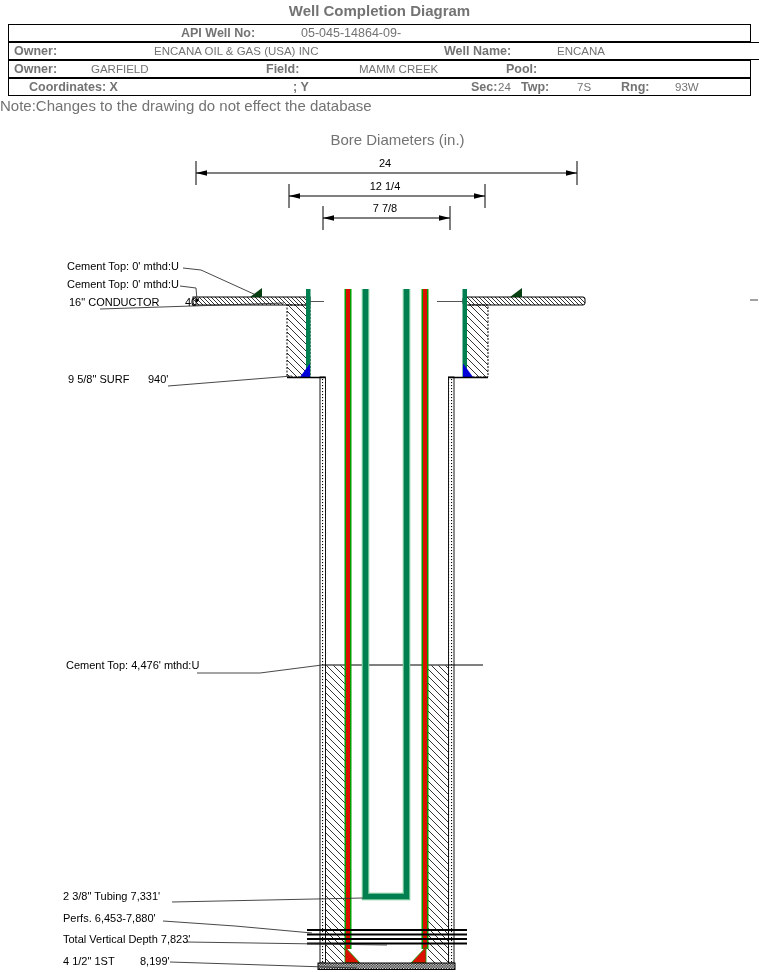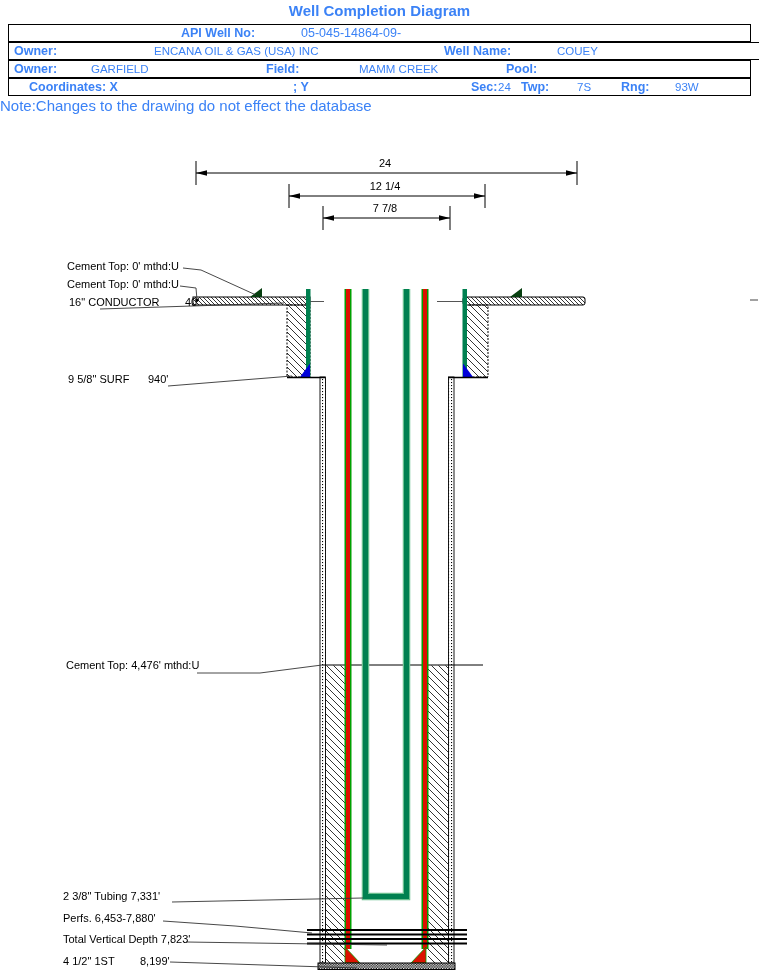--- a/index.html
+++ b/index.html
@@ -1,17 +1,17 @@
 <!DOCTYPE html>
 <html><head>
 <meta charset="utf-8">
 <style>
   html,body{margin:0;padding:0;background:#fff;}
   #page{position:relative;width:759px;height:972px;background:#fff;overflow:hidden;
-        font-family:"Liberation Sans","DejaVu Sans",sans-serif;color:#3b82f6;}
+        font-family:"Liberation Sans","DejaVu Sans",sans-serif;color:#737373;}
   .doc-title{position:absolute;top:2px;left:0;width:759px;text-align:center;
              font-size:15px;font-weight:bold;}
   #header-table{position:absolute;left:8px;top:24px;width:743px;height:71px;}
   .trow{position:absolute;left:0;width:741px;height:16px;border:1px solid #000;background:#fff;}
   .trow span{position:absolute;top:0;line-height:16px;white-space:nowrap;}
   .lbl{font-weight:bold;font-size:12.5px;}
   .val{font-size:11.5px;}
   .note-line{position:absolute;top:97px;left:0;width:759px;text-align:left;font-size:15px;}
   .bore-title{position:absolute;top:131px;left:36px;width:723px;text-align:center;font-size:15px;}
   #schematic{position:absolute;left:0;top:150px;}
@@ -27,21 +27,21 @@
 
   <div id="header-table">
     <div class="trow" style="top:0;">
       <span class="lbl" style="left:172px;">API Well No:</span>
       <span class="val" style="left:292px;font-size:12.5px;">05-045-14864-09-</span>
     </div>
     <div class="trow" style="top:18px;padding-left:12px;">
       <span class="lbl" style="left:5px;">Owner:</span>
       <span class="val" style="left:145px;">ENCANA OIL &amp; GAS (USA) INC</span>
       <span class="lbl" style="left:435px;">Well Name:</span>
-      <span class="val" style="left:548px;">COUEY</span>
+      <span class="val" style="left:548px;">ENCANA</span>
     </div>
     <div class="trow" style="top:36px;">
       <span class="lbl" style="left:5px;">Owner:</span>
       <span class="val" style="left:82px;">GARFIELD</span>
       <span class="lbl" style="left:242px;padding-left:15px;">Field:</span>
       <span class="val" style="left:350px;">MAMM CREEK</span>
       <span class="lbl" style="left:497px;">Pool:</span>
       <span class="val" style="left:545px;"></span>
     </div>
     <div class="trow" style="top:54px;">
@@ -51,20 +51,21 @@
       <span class="val" style="left:489px;">24</span>
       <span class="lbl" style="left:512px;">Twp:</span>
       <span class="val" style="left:568px;">7S</span>
       <span class="lbl" style="left:612px;">Rng:</span>
       <span class="val" style="left:666px;">93W</span>
     </div>
   </div>
 
   <div class="note-line">Note:Changes to the drawing do not effect the database</div>
 
+  <div class="bore-title">Bore Diameters (in.)</div>
 
   <svg id="schematic" width="759" height="822" viewBox="0 0 759 822" xmlns="http://www.w3.org/2000/svg">
     <defs>
       <pattern id="hatch7" width="7" height="7" patternUnits="userSpaceOnUse">
         <path d="M-1,6 l2,2 M0,0 l7,7 M6,-1 l2,2" stroke="#000" stroke-width="0.8" fill="none"></path>
       </pattern>
       <pattern id="hatch4" width="4" height="4" patternUnits="userSpaceOnUse">
         <path d="M-1,3 l2,2 M0,0 l4,4 M3,-1 l2,2" stroke="#000" stroke-width="0.8" fill="none"></path>
       </pattern>
       <pattern id="dotfill" width="3" height="3" patternUnits="userSpaceOnUse">

